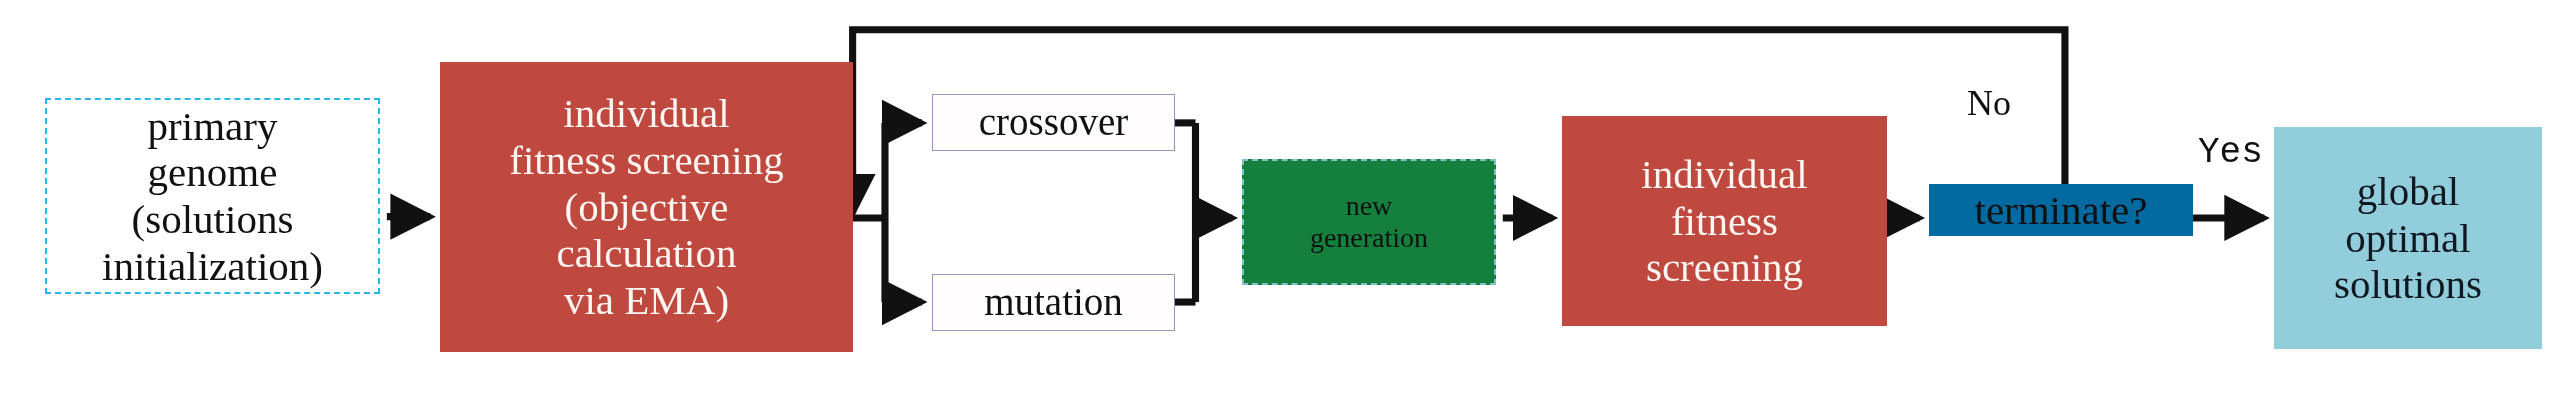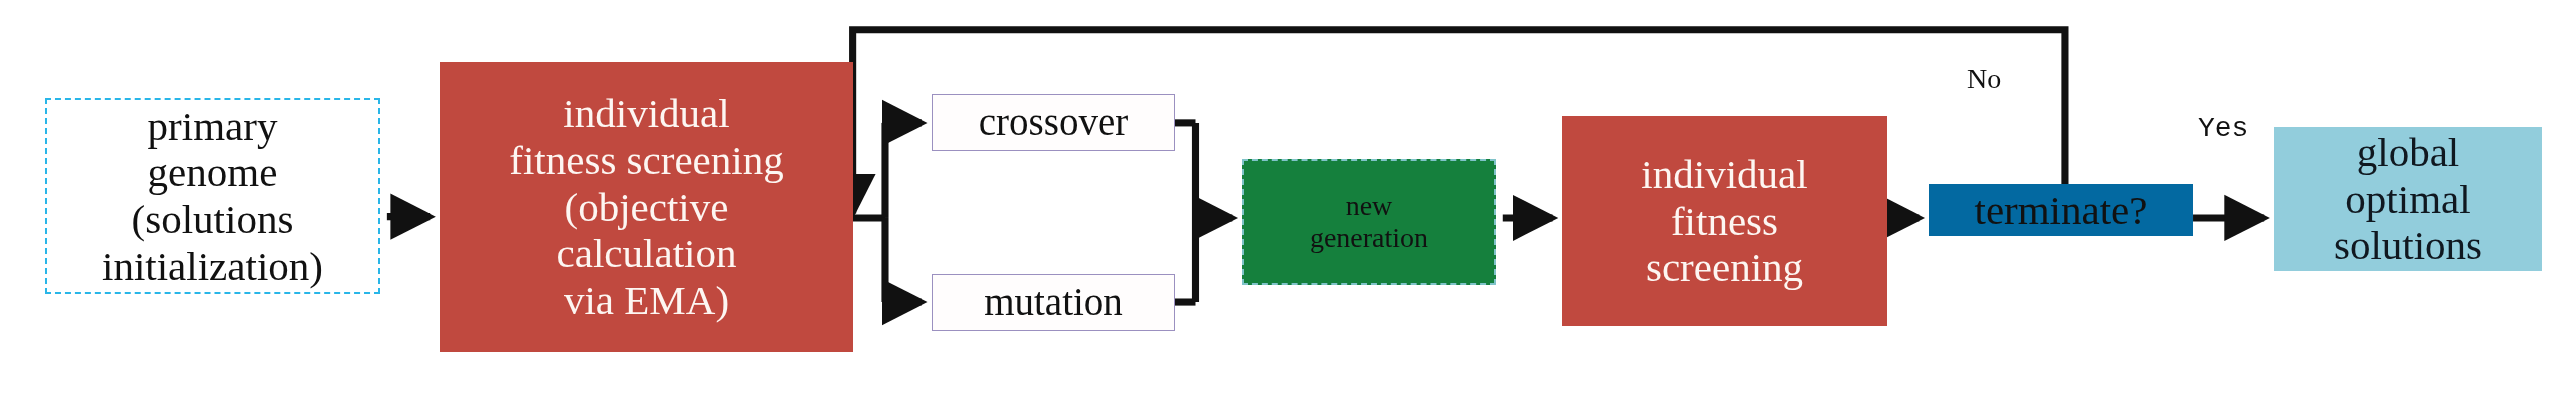--- a/index.html
+++ b/index.html
@@ -80,33 +80,34 @@
     left: 1929px; top: 184px;
     width: 264px; height: 52px;
     background: #0369a1;
     color: #111111;
     font-size: 41px;
   }
 
   
   #node-global-optimal {
     left: 2274px; top: 127px;
-    width: 268px; height: 144px;
+    width: 268px; height: 222px;
     background: #92cddc;
     color: #101820;
     font-size: 41px;
   }
 
   
   .edge-label {
     position: absolute;
     color: #111111;
-    font-size: 28px;
+    font-size: 36px;
     line-height: 1;
     white-space: nowrap;
+    margin-top: 20px;
   }
   #label-no  { left: 1967px; top: 65px; }
   #label-yes { left: 2198px; top: 115px; font-family: Liberation Mono, monospace; }
 
   
   #connectors {
     position: absolute;
     left: 0; top: 0;
     width: 2576px; height: 401px;
     pointer-events: none;

